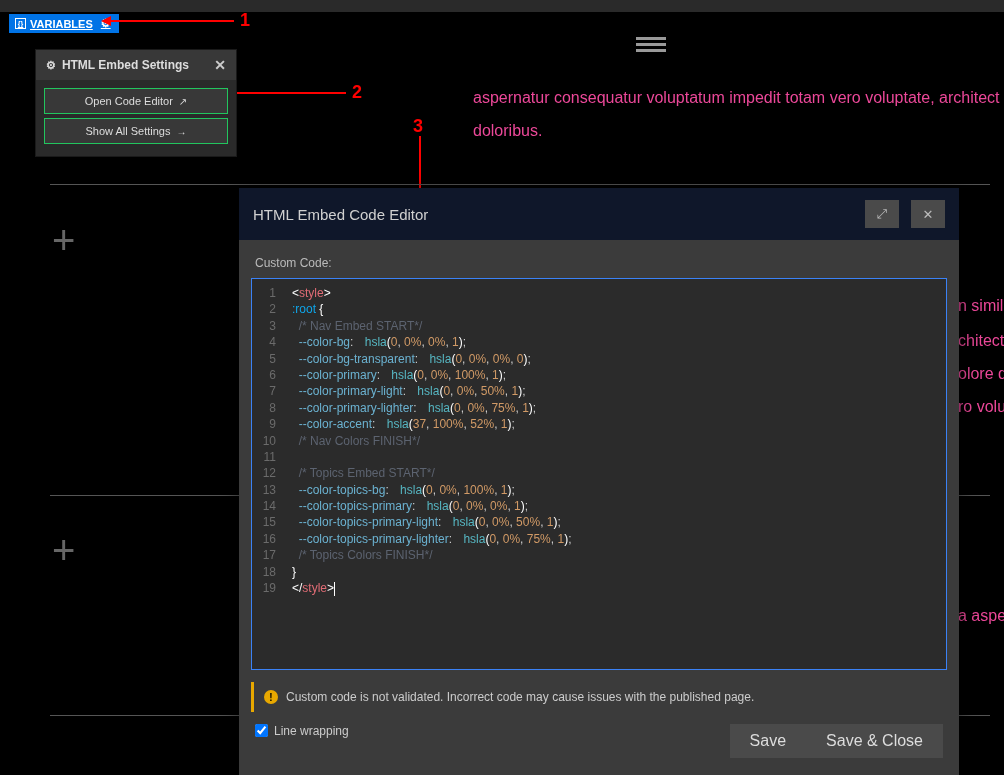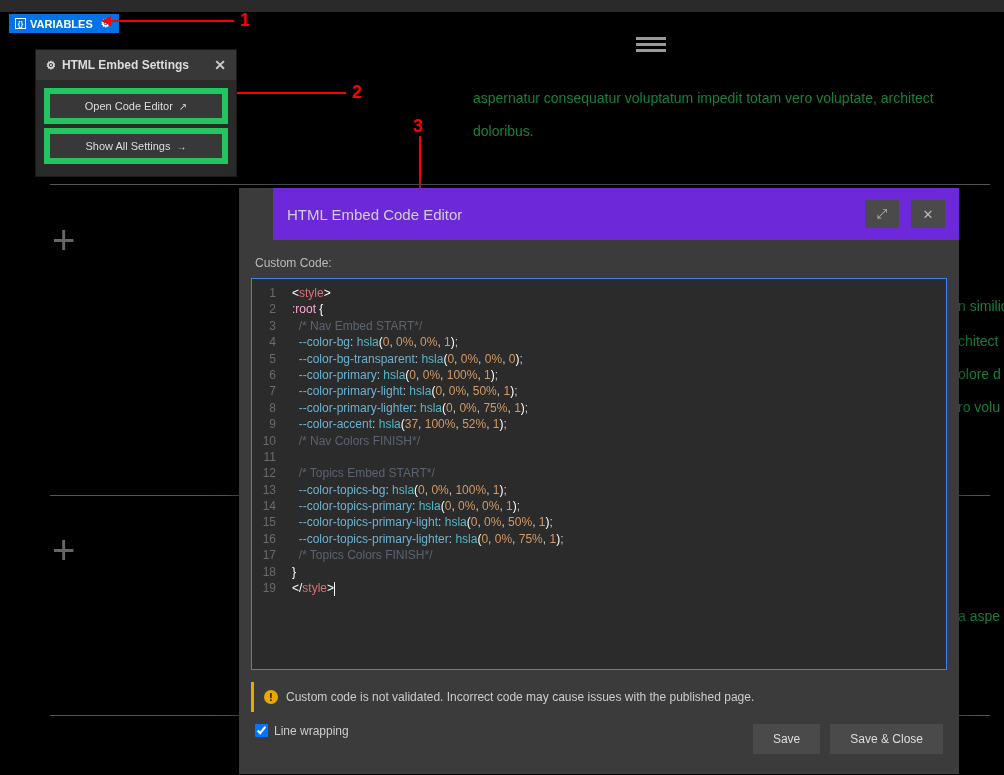--- a/index.html
+++ b/index.html
@@ -1,72 +1,72 @@
 <!DOCTYPE html>
 <html><head>
 <meta charset="utf-8">
 <style>
 * { margin: 0; padding: 0; box-sizing: border-box; font-family: Arial, sans-serif; }
 body { background: #000; width: 1004px; height: 775px; position: relative; overflow: hidden; color: #999; }
 
 .topbar { position: absolute; top: 0; left: 0; right: 0; height: 12px; background: #2a2a2a; }
 
-.variables-btn { position: absolute; top: 14px; left: 9px; background: #0073e6; color: #fff; font-size: 11px; font-weight: bold; padding: 3px 6px; display: flex; align-items: center; gap: 4px; }
+.variables-btn { position: absolute; top: 14px; left: 9px; background: #0073e6; color: #fff; font-size: 11px; font-weight: bold; padding: 3px 6px; display: flex; align-items: center; gap: 4px; text-decoration: underline; }
 .variables-btn .sq-icon { width: 11px; height: 11px; border: 1px solid #fff; display: inline-flex; align-items: center; justify-content: center; font-size: 7px; }
 .variables-btn .gear-wrap { background: #0073e6; margin-left: 2px; padding: 0 2px; }
 
 .settings-panel { position: absolute; top: 49px; left: 35px; width: 202px; background: #2a2a2a; border: 1px solid #1a1a1a; }
 .settings-header { background: #383838; color: #ddd; font-size: 12px; font-weight: bold; padding: 7px 10px; display: flex; align-items: center; gap: 6px; }
 .settings-header .gear-icon { font-size: 11px; }
 .settings-header .close { margin-left: auto; cursor: pointer; font-size: 14px; color: #ccc; }
 .settings-body { padding: 8px; }
-.panel-btn { background: #383838; color: #ddd; font-size: 11px; padding: 6px; text-align: center; margin-bottom: 4px; cursor: pointer; display: flex; justify-content: center; align-items: flex-end; gap: 6px; border: 6px solid #22c55e; }
+.panel-btn { background: #383838; color: #ddd; font-size: 11px; padding: 6px; text-align: center; margin-bottom: 4px; cursor: pointer; display: flex; justify-content: center; align-items: flex-end; gap: 6px; border: 1px solid #22c55e; }
 .arrow-ext { font-size: 10px; }
 
 .annot { position: absolute; color: #ff0000; font-weight: bold; font-size: 18px; pointer-events: none; }
 .annot-arrow-line { position: absolute; background: #ff0000; height: 2px; pointer-events: none; }
 .annot-arrow-line::before { content: ''; position: absolute; left: -8px; top: -4px; border: 5px solid transparent; border-right: 10px solid #ff0000; }
 .annot-v-line { position: absolute; background: #ff0000; width: 2px; pointer-events: none; }
 .annot-v-line::after { content: ''; position: absolute; bottom: -8px; left: -4px; border: 5px solid transparent; border-top: 10px solid #ff0000; }
 
-.bg-text { position: absolute; color: #15803d; font-size: 14px; line-height: 22px; white-space: nowrap; }
+.bg-text { position: absolute; color: #ec4899; font-size: 16px; line-height: 22px; white-space: nowrap; }
 .bg-hr { position: absolute; height: 1px; background: #555; }
 .hamburger { position: absolute; top: 34px; left: 636px; width: 30px; }
 .hamburger .bar { height: 3px; background: #999; margin: 3px 0; }
 
 .plus-icon { position: absolute; color: #666; font-size: 40px; font-weight: 100; }
 
 .editor-modal { position: absolute; top: 188px; left: 239px; width: 720px; background: #3b3b3b; box-shadow: 0 4px 20px rgba(0,0,0,0.6); }
-.editor-titlebar { background: #6d28d9; padding: 12px 14px; font-size: 15px; color: #d0d0d0; display: flex; align-items: center; margin-left: 34px; }
+.editor-titlebar { background: #0f172a; padding: 12px 14px; font-size: 15px; color: #d0d0d0; display: flex; align-items: center; }
 .editor-titlebar .tb-btn { margin-left: 12px; width: 34px; height: 28px; background: #4a4a4a; display: flex; align-items: center; justify-content: center; cursor: pointer; color: #bbb; font-size: 13px; }
 .editor-titlebar .spacer { flex: 1; }
 .editor-body { padding: 12px; }
 .custom-label { font-size: 12px; color: #bbb; margin: 4px 0 8px 4px; }
 
 .code-area { border: 1px solid #3b82f6; background: #2b2b2b; height: 392px; display: flex; font-family: 'Consolas', monospace; font-size: 12px; line-height: 16.4px; }
 .gutter { background: #2b2b2b; color: #6b6b6b; text-align: right; padding: 6px 8px 6px 6px; user-select: none; min-width: 32px; }
 .gutter .ln { height: 16.4px; }
 .code-lines { padding: 6px 8px; flex: 1; color: #ccc; }
 .code-lines .cl { height: 16.4px; white-space: pre; position: relative; }
 .t-tag { color: #e06c75; }
 .t-bracket { color: #fff; }
-.t-sel { color: #f9a8d4; }
+.t-sel { color: #0ea5e9; }
 .t-comment { color: #5c6370; }
 .t-var { color: #6bb2d1; font-style: normal; }
-.t-func { color: #56b6c2; }
+.t-func { color: #56b6c2; margin-left: 8px; }
 .t-num { color: #d19a66; }
 .cursor { display: inline-block; width: 1px; height: 14px; background: #fff; vertical-align: middle; }
 
 .warn-bar { background: #3b3b3b; border-left: 3px solid #e8a800; padding: 8px 10px; font-size: 12px; color: #ccc; display: flex; align-items: center; gap: 8px; margin-top: 12px; }
 .warn-bar .warn-icon { width: 14px; height: 14px; border-radius: 50%; background: #e8a800; color: #000; font-size: 10px; font-weight: bold; display: flex; align-items: center; justify-content: center; }
 
 .footer-row { display: flex; align-items: flex-start; padding: 12px 4px 8px; font-size: 12px; color: #ccc; }
 .footer-row input[type=checkbox] { margin-right: 6px; }
 .footer-row .spacer { flex: 1; }
-.footer-row .fbtn { background: #4a4a4a; color: #ddd; padding: 8px 20px; margin-left: 10px; cursor: pointer; font-size: 12px; }
+.footer-row .fbtn { background: #4a4a4a; color: #ddd; padding: 8px 20px; cursor: pointer; font-size: 16px; }
 </style>
 </head>
 <body>
 
 <div class="topbar"></div>
 
 <div class="variables-btn">
   <span class="sq-icon">{}</span>
   <span>VARIABLES</span>
   <span class="gear-wrap">⚙</span>

